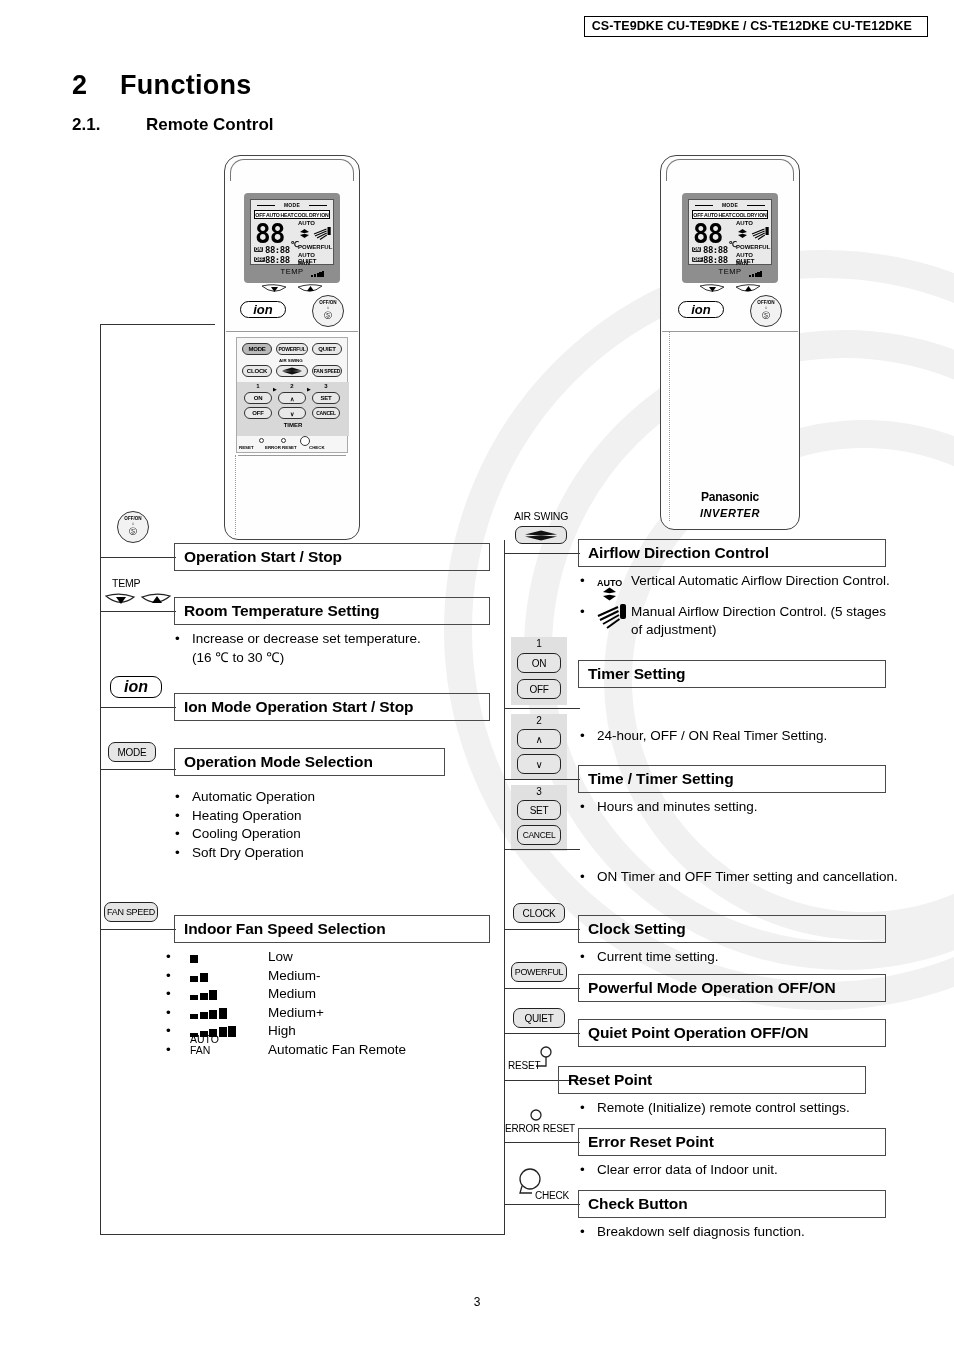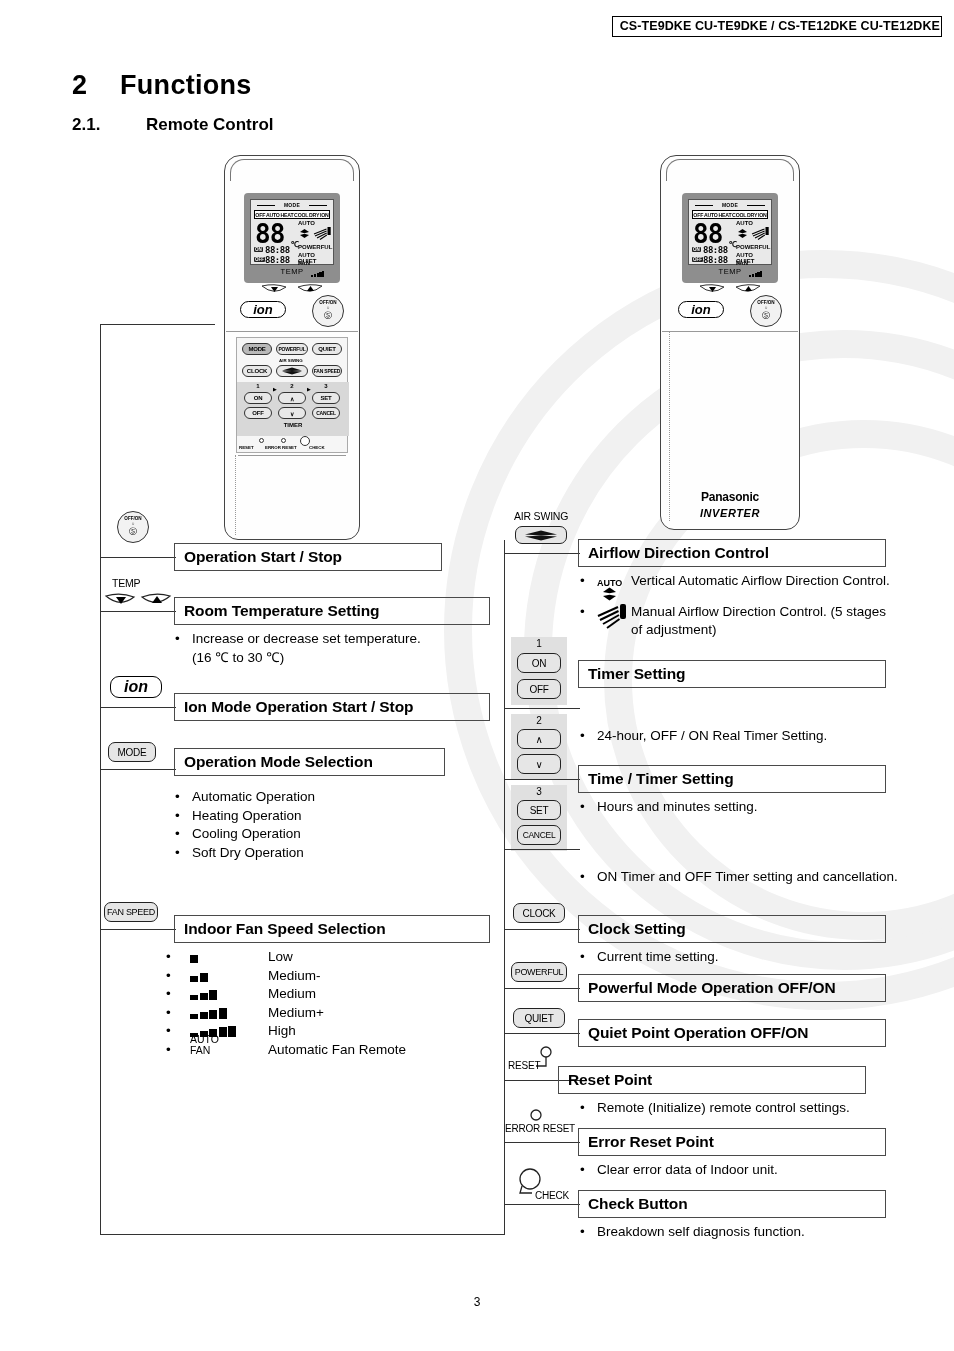--- a/index.html
+++ b/index.html
@@ -14,22 +14,22 @@
   }
   
   .wm { position:absolute; border-radius:50%; border:28px solid #f1f1f1; pointer-events:none; }
   .wm1 { width:760px; height:760px; right:-250px; top:250px; }
   .wm2 { width:640px; height:640px; right:-210px; top:330px; }
   .wm3 { width:520px; height:520px; right:-170px; top:420px; }
 
   .page { position:absolute; inset:0; }
 
   .model-header {
-    position:absolute; right:12px; top:16px;
-    border:1.5px solid #000; padding:2px 1px 3px 7px;
+    position:absolute; right:26px; top:16px;
+    border:1.5px solid #000; padding:2px 15px 3px 7px;
     font-size:12.5px; font-weight:bold; letter-spacing:0.1px;
     background:#fff;
   }
 
   h1.sec-title {
     position:absolute; left:72px; top:70px; margin:0;
     font-size:27px; font-weight:bold; letter-spacing:0.3px;
   }
   h1.sec-title .num { display:inline-block; width:48px; }
   h2.sub-title {
@@ -375,21 +375,21 @@
   <div class="hline" style="left:100px; top:324px; width:115px;"></div>
   <div class="hline" style="left:100px; top:1234px; width:405px;"></div>
   <div class="vline" style="left:504px; top:540px; height:694px;"></div>
 
   <div class="pwr-circle" style="left:117px; top:511px; width:32px; height:32px; padding-top:4px;">
     <div class="t">OFF/ON</div>
     <div class="o">○</div>
     <div class="g">Ⓢ</div>
   </div>
   <div class="lead" style="left:100px; top:557px; width:76px;"></div>
-  <div class="callout-box" style="left:174px; top:543px; width:268px; height:28px;">
+  <div class="callout-box" style="left:174px; top:543px; width:316px; height:28px;">
     <span>Operation Start / Stop</span>
   </div>
 
   <div class="caplbl" style="left:112px; top:577px;">TEMP</div>
   <svg class="ico" style="left:104px; top:592px;" width="32" height="16" viewBox="0 0 32 16">
     <path d="M2 4 Q16 0 30 5 Q16 16 2 4 Z" fill="#fff" stroke="#222" stroke-width="1.2"></path>
     <polygon points="12,5 22,5 17,12" fill="#000"></polygon>
   </svg>
   <svg class="ico" style="left:140px; top:592px;" width="32" height="16" viewBox="0 0 32 16">
     <path d="M2 5 Q16 0 30 4 Q16 16 2 5 Z" fill="#fff" stroke="#222" stroke-width="1.2"></path>

